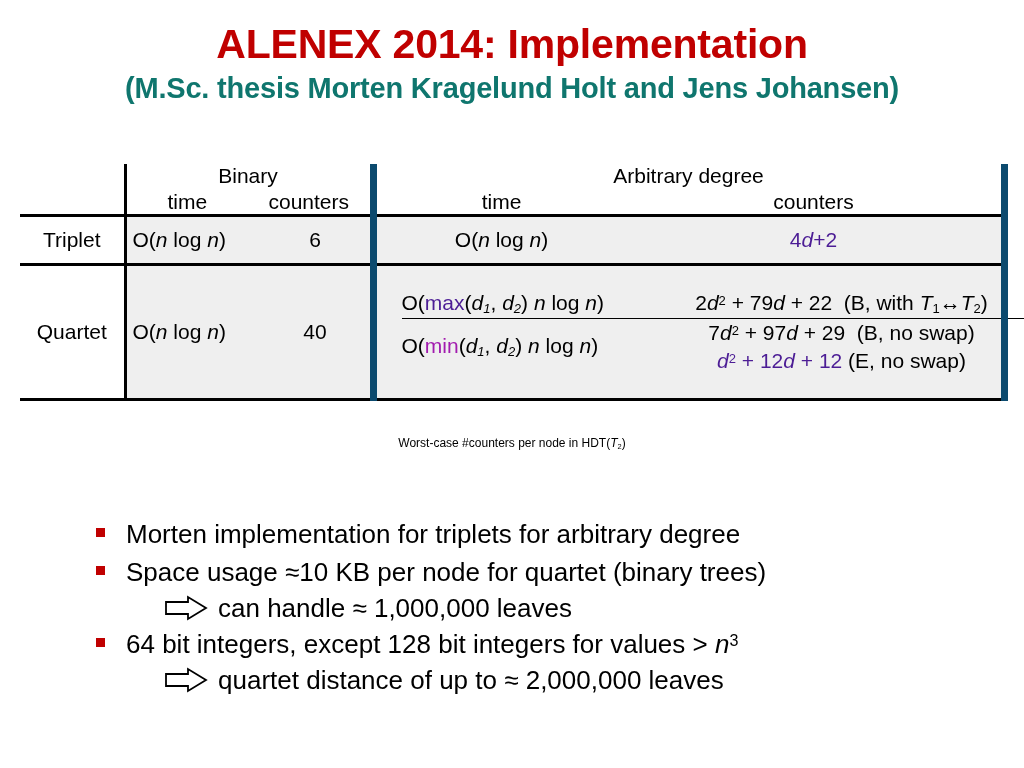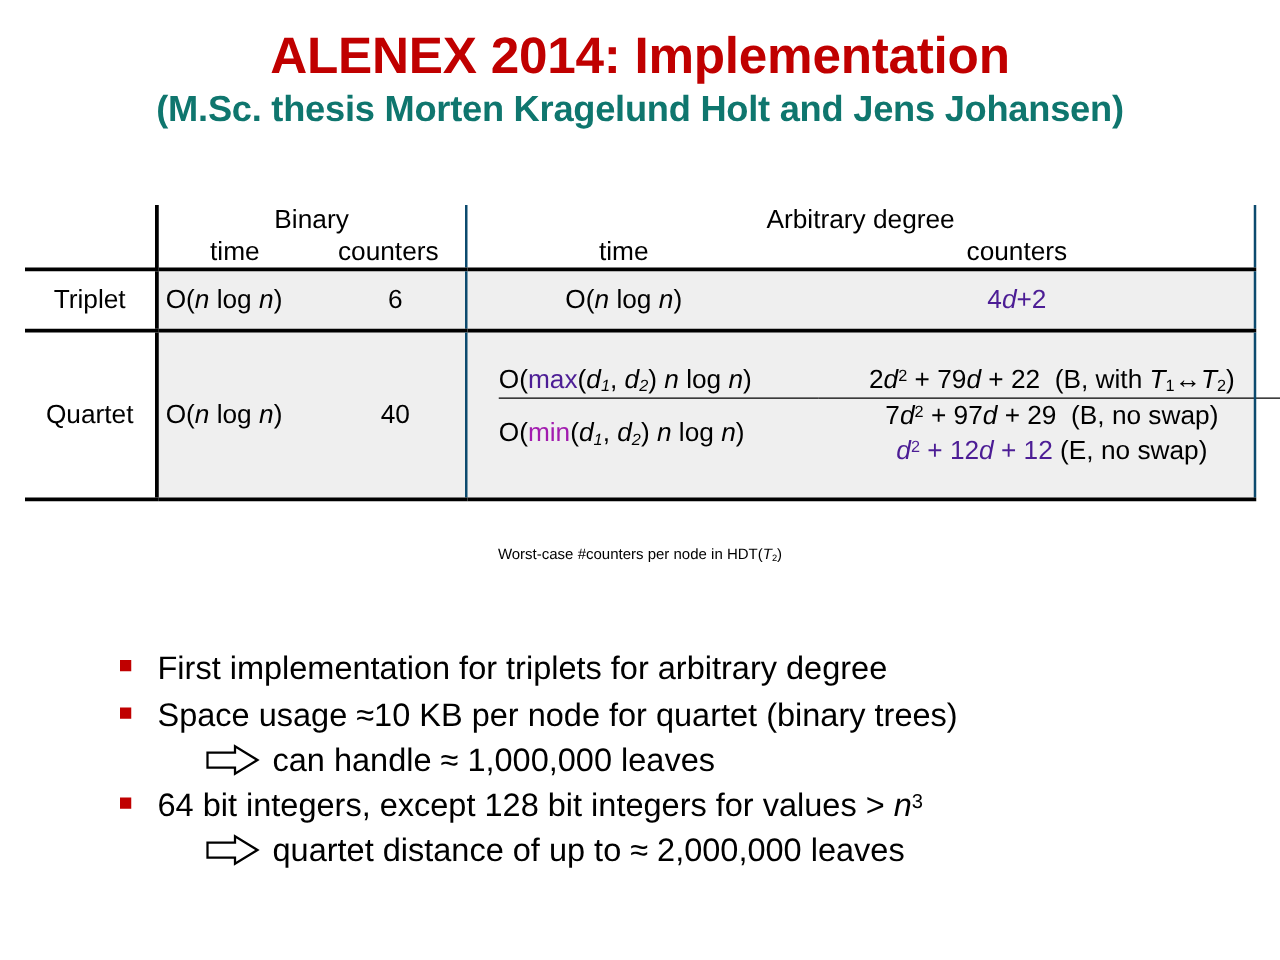--- a/index.html
+++ b/index.html
@@ -53,21 +53,21 @@
     table-layout: fixed;
     font-size: 21px;
   }
   table.maintable td {
     padding: 0;
     vertical-align: middle;
   }
 
   
   .bl { border-left: 3px solid #000; }
-  .br { border-right: 2px solid #0c4a6e; }
+  .br { border-right: 7px solid #0c4a6e; }
   .bt { border-top: 3px solid #000; }
   .bb { border-bottom: 3px solid #000; }
   .bb-thin { border-bottom: 1.5px solid #000; }
 
   .shade { background: #EFEFEF; }
   .white { background: #ffffff; }
 
   .hdr-group {
     font-size: 21px;
     text-align: center;
@@ -267,21 +267,21 @@
   </tbody>
     </table>
 </div>
 
 <div id="caption">Worst-case #counters per node in HDT(<i>T</i><sub>2</sub>)</div>
 
 <div id="bullets">
 
   <div class="bullet-li">
     <span class="bullet-sq"></span>
-    <span class="bullet-text">First implementation for triplets for arbitrary degree</span>
+    <span class="bullet-text">Morten implementation for triplets for arbitrary degree</span>
   </div>
 
   <div class="bullet-li">
     <span class="bullet-sq"></span>
     <span class="bullet-text">Space usage ≈10 KB per node for quartet (binary trees)</span>
   </div>
 
   <div class="sub-li">
     <svg class="arrow-icon" width="44" height="26" viewBox="0 0 44 26">
       <polygon points="2,7 24,7 24,2 42,13 24,24 24,19 2,19" fill="#ffffff" stroke="#000000" stroke-width="1.8" stroke-linejoin="miter"></polygon>

